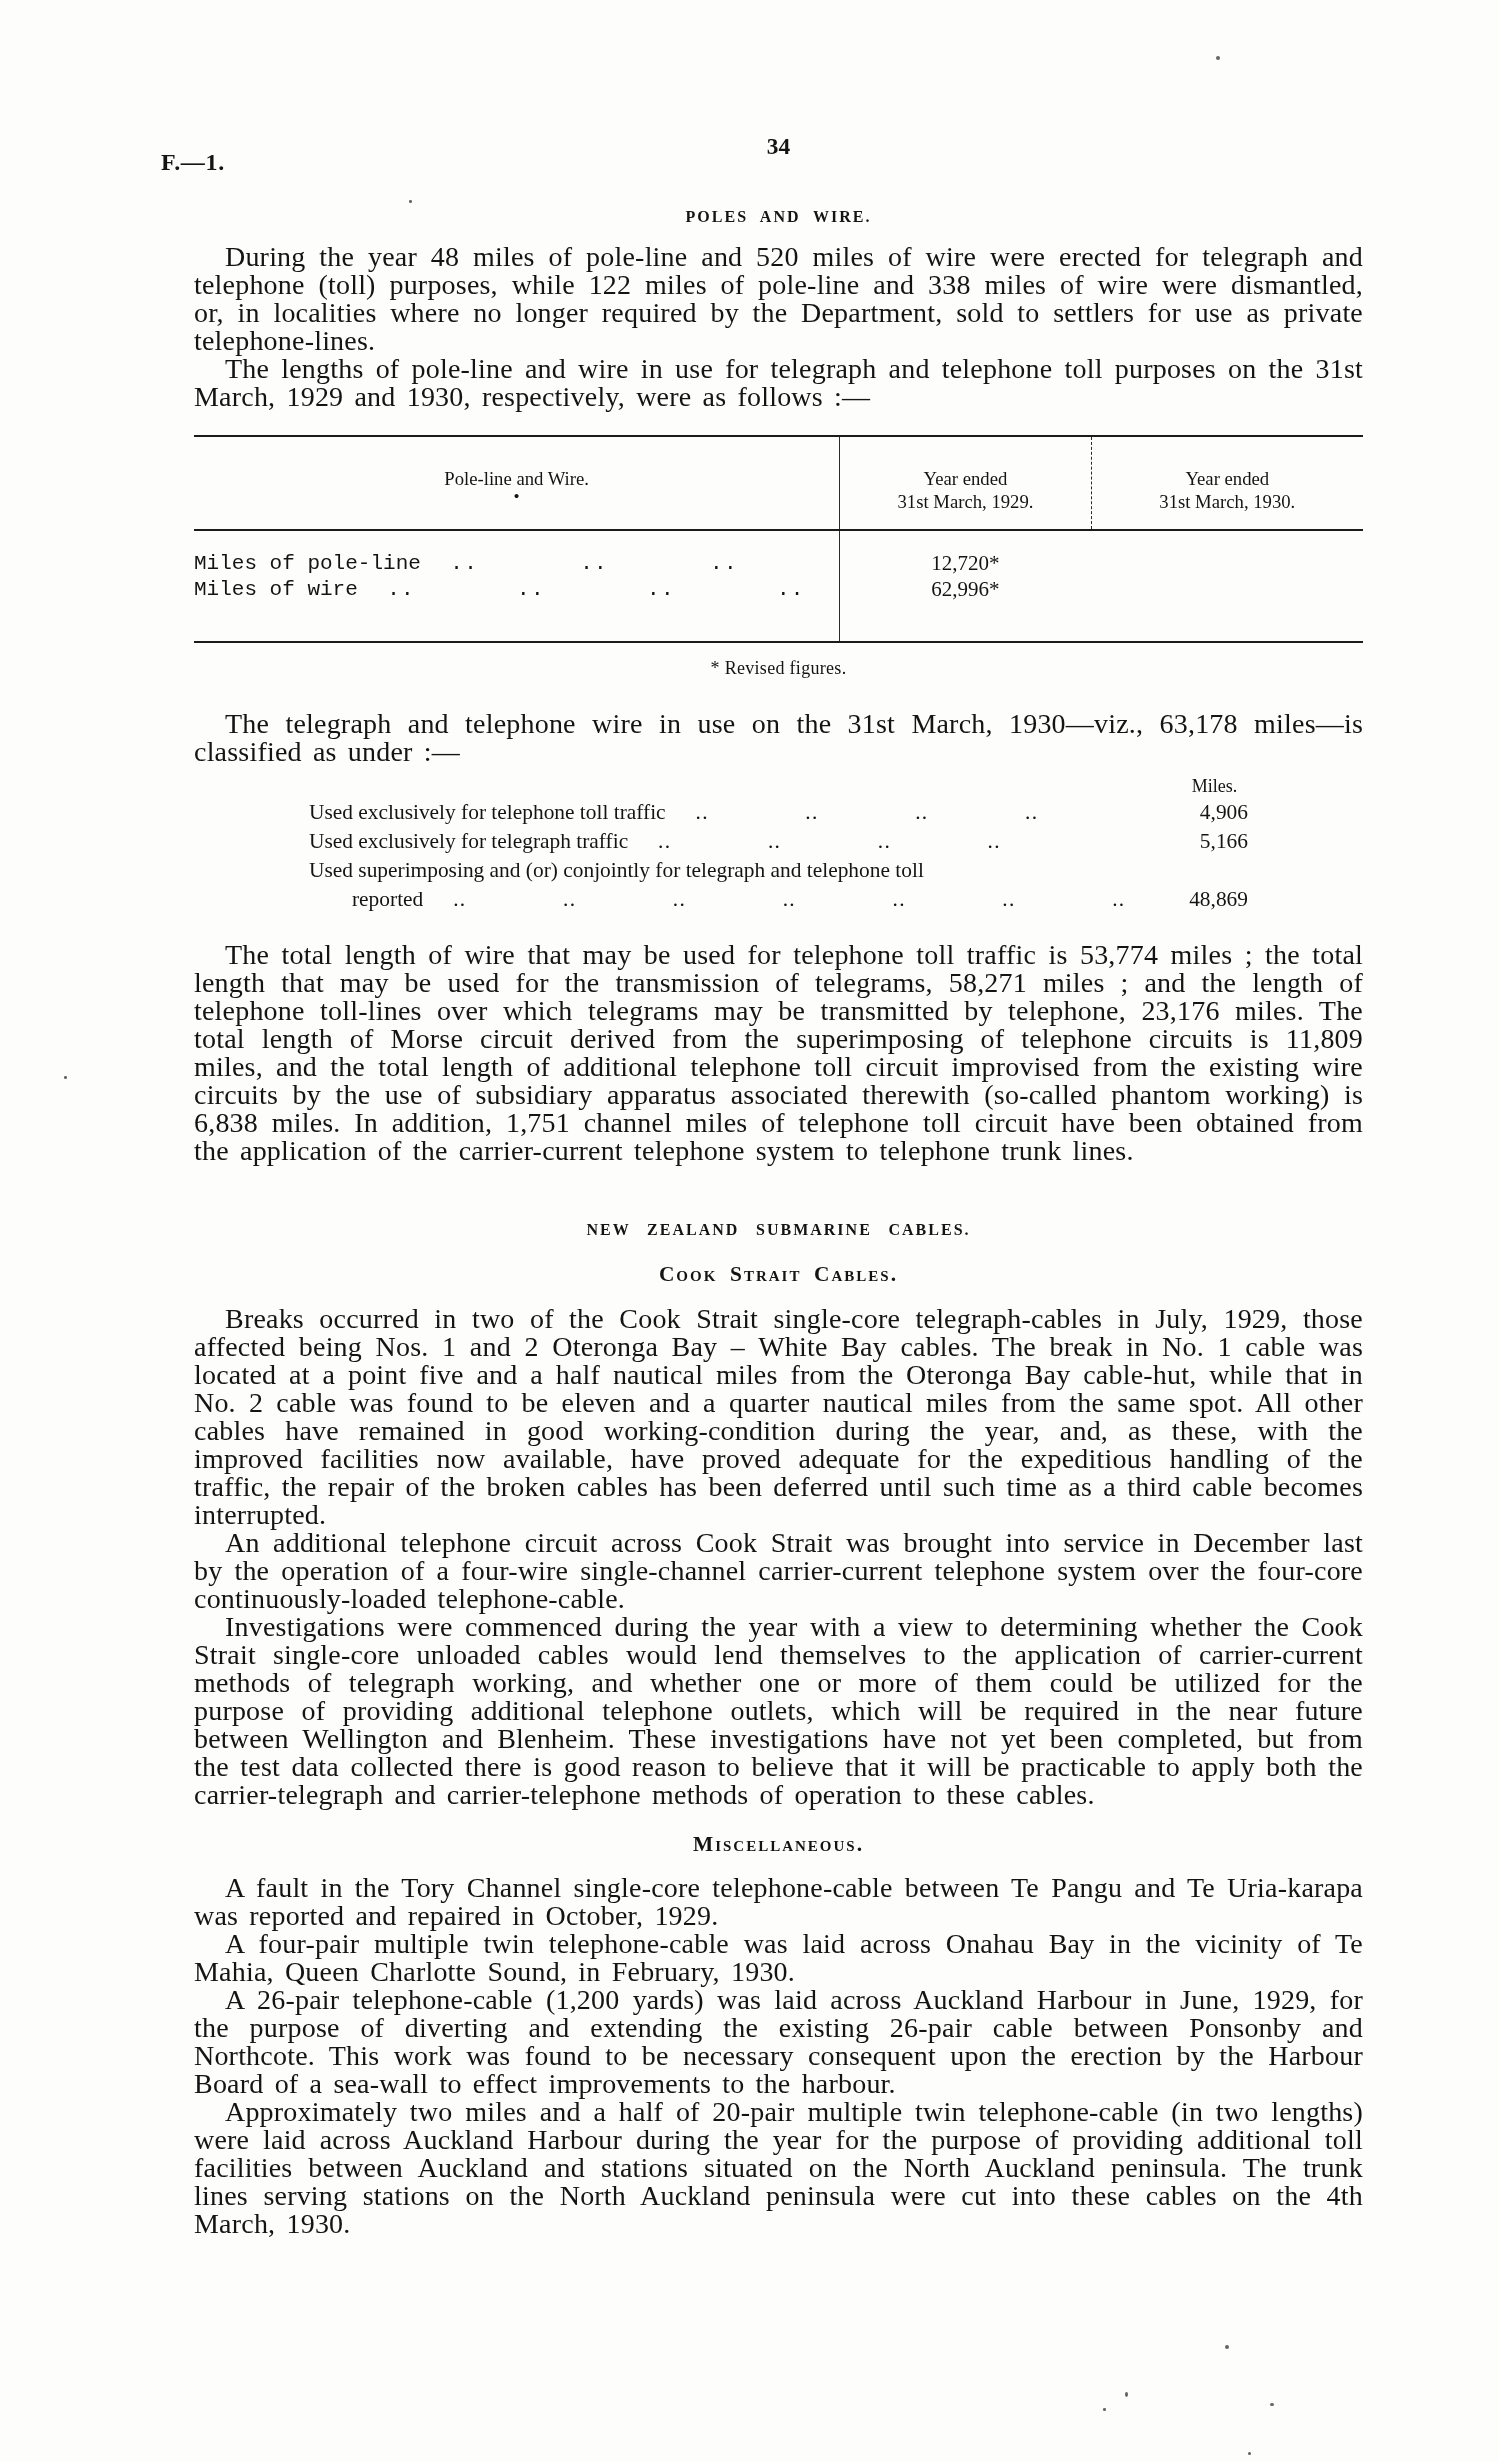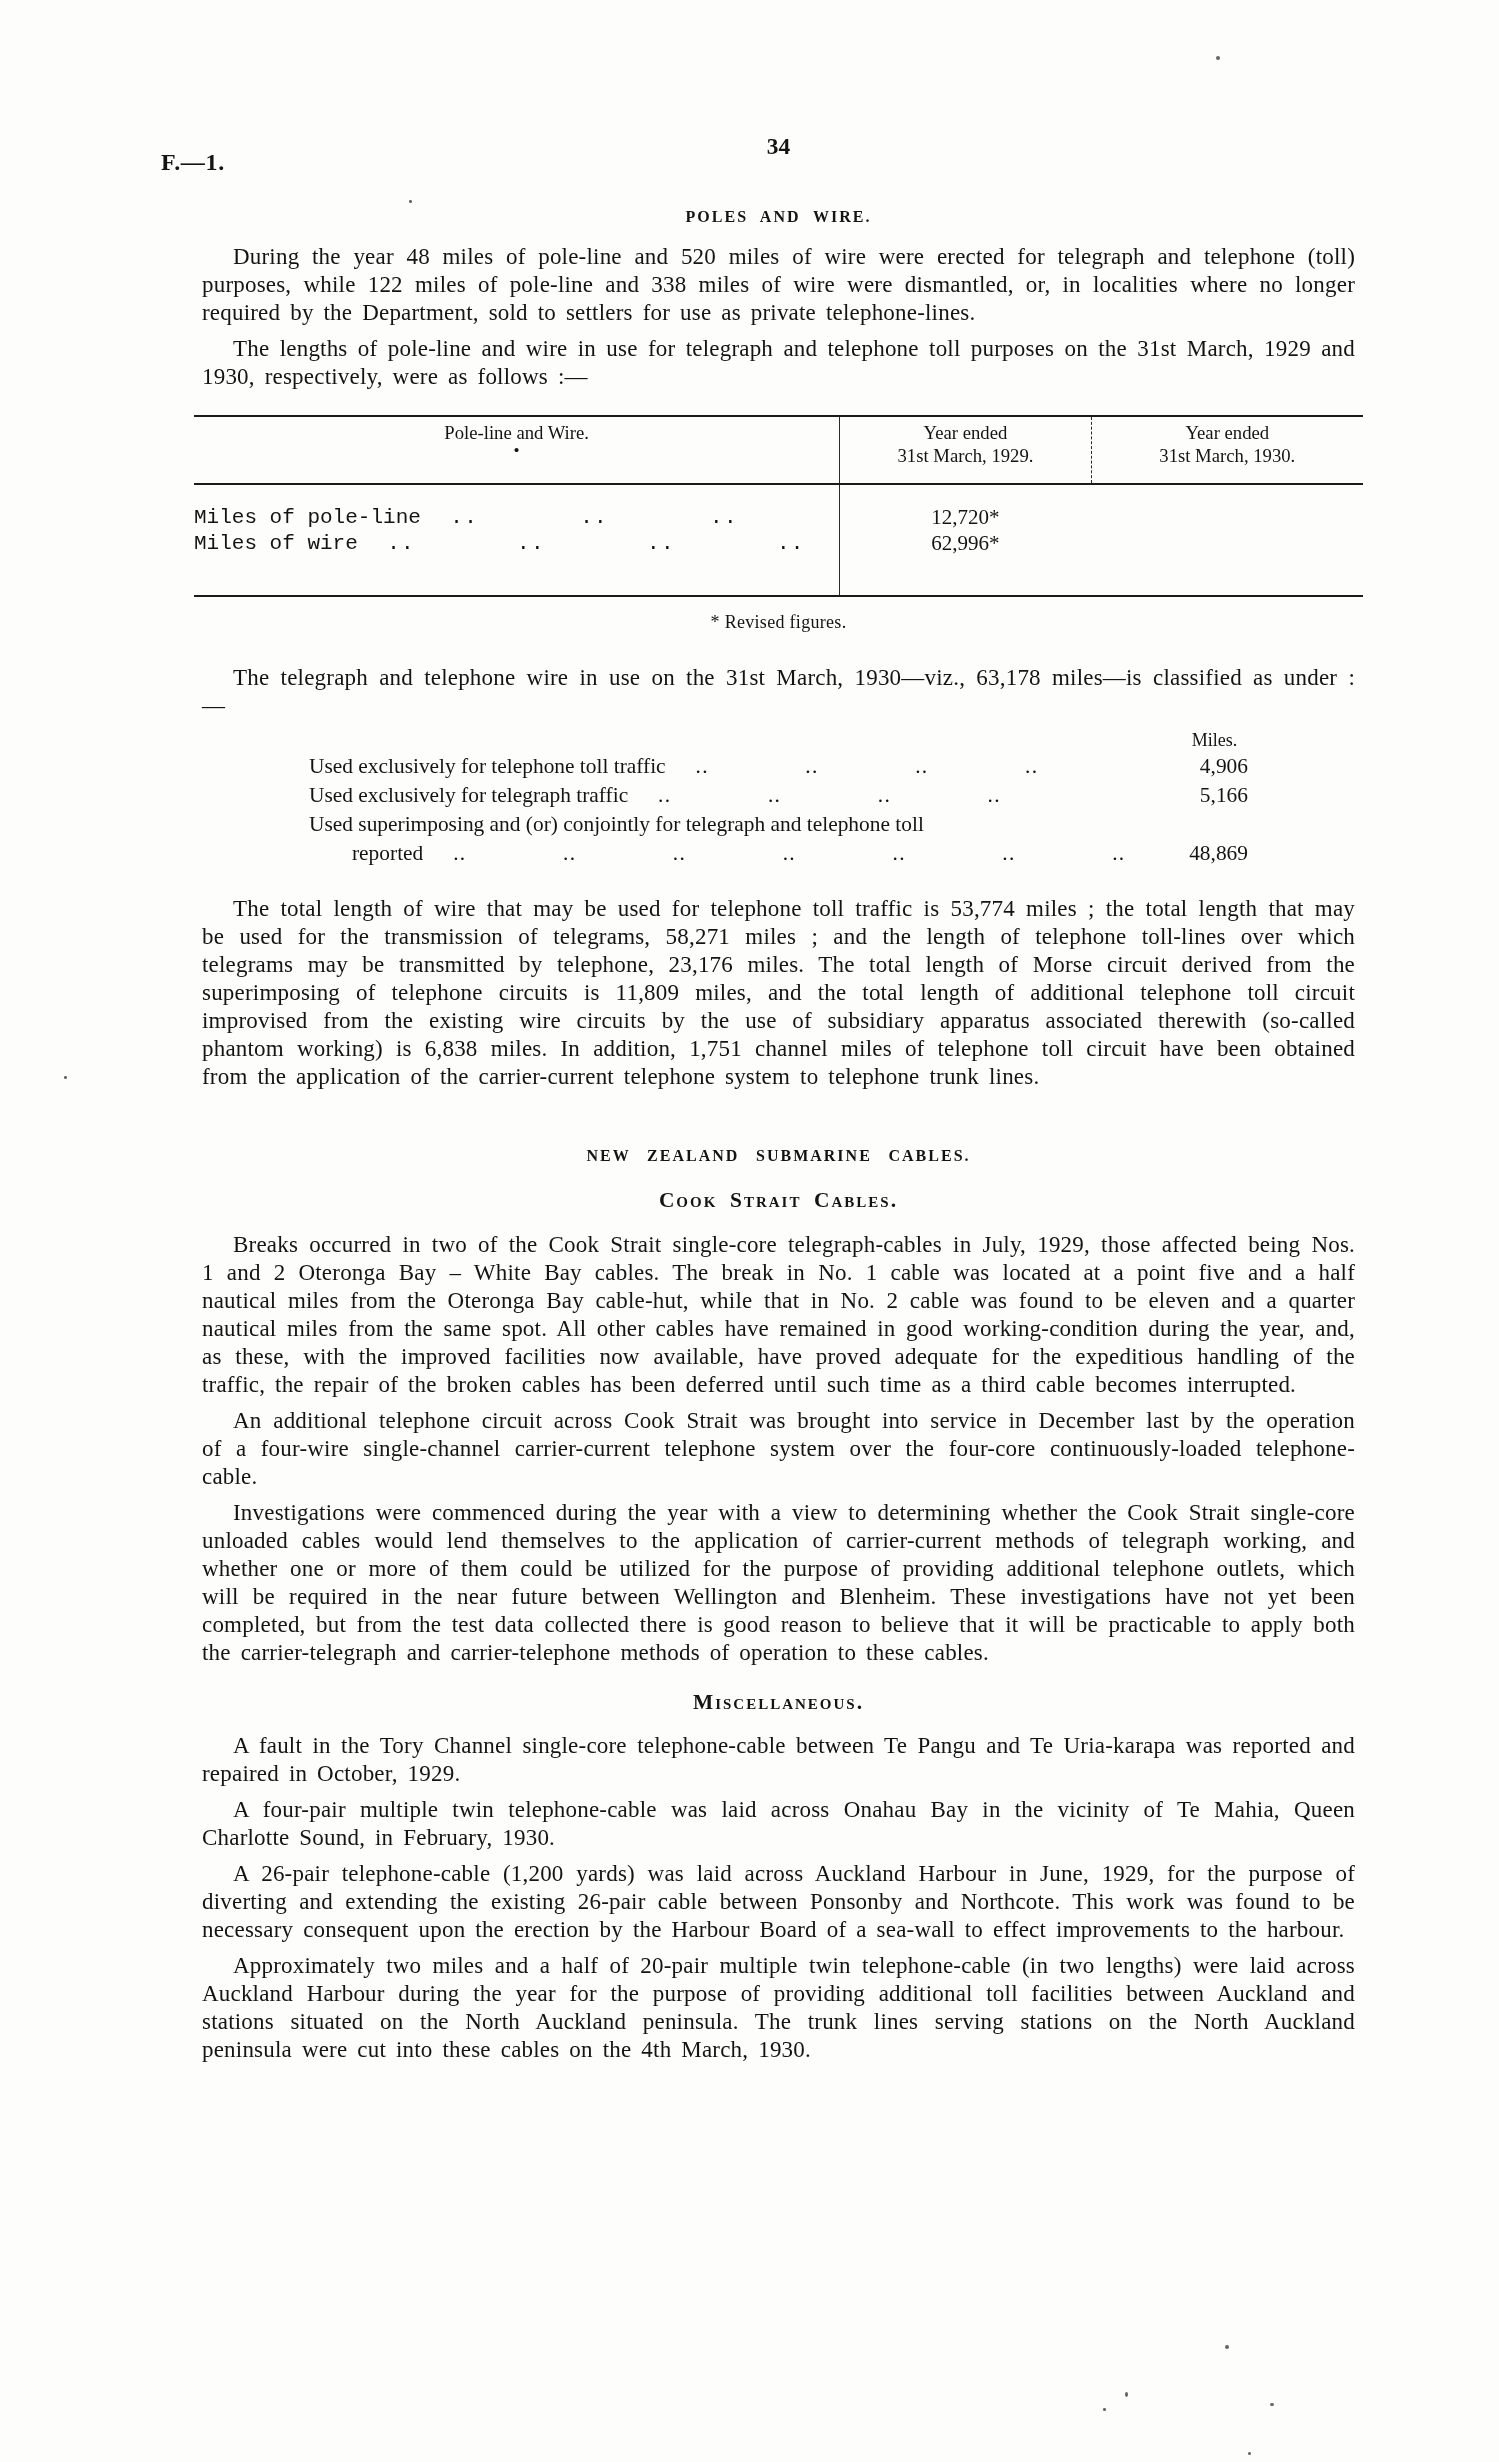--- a/index.html
+++ b/index.html
@@ -36,42 +36,42 @@
   .main-title.cables { margin-top: 56px; word-spacing: 10.7px; }
   .sub-heading {
     margin-top: 23px;
     text-align: center;
     font-size: 21.4px; font-weight: 600;
     font-variant: small-caps;
     letter-spacing: 2px; word-spacing: 5.3px;
   }
   
   .para {
-    margin: 8px;
-    font-size: 23px; line-height: 28px;
+    margin: 0;
+    font-size: 28px; line-height: 28px;
     text-align: justify;
     text-indent: 31px;
     word-spacing: 4px; letter-spacing: 0.2px;
   }
   .para.first { margin-top: 17.4px; }
   
   .stat-table {
     margin-top: 24px;
     border-top: 2px solid #1b1b1b;
     border-bottom: 2px solid #1b1b1b;
   }
   .t-head {
     display: grid;
     grid-template-columns: 55.2% 21.5% 23.3%;
     border-bottom: 2px solid #1b1b1b;
   }
   .t-head > div {
     text-align: center;
     font-size: 18.7px; line-height: 23px;
-    padding: 4px 4px 16px 4px;
+    padding: 30px 4px 16px 4px;
   }
   .t-head .h2 { border-left: 1.3px solid #2a2a2a; }
   .t-head .h3 { border-left: 1.3px dashed #2a2a2a; }
   .h1-dot { display: block; font-size: 17.4px; line-height: 13.4px; }
   .t-body {
     display: grid;
     grid-template-columns: 55.2% 21.5% 23.3%;
   }
   .t-body > div { padding: 20px 0 39px 0; font-size: 21px; line-height: 25.4px; }
   .t-body .c2 { border-left: 1.3px solid #2a2a2a; text-align: center; }

